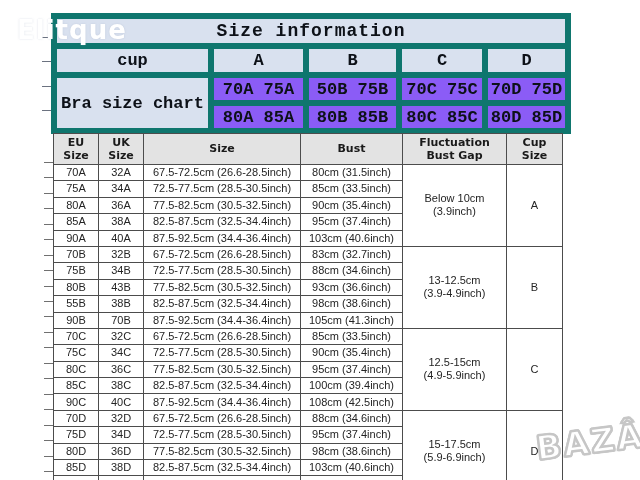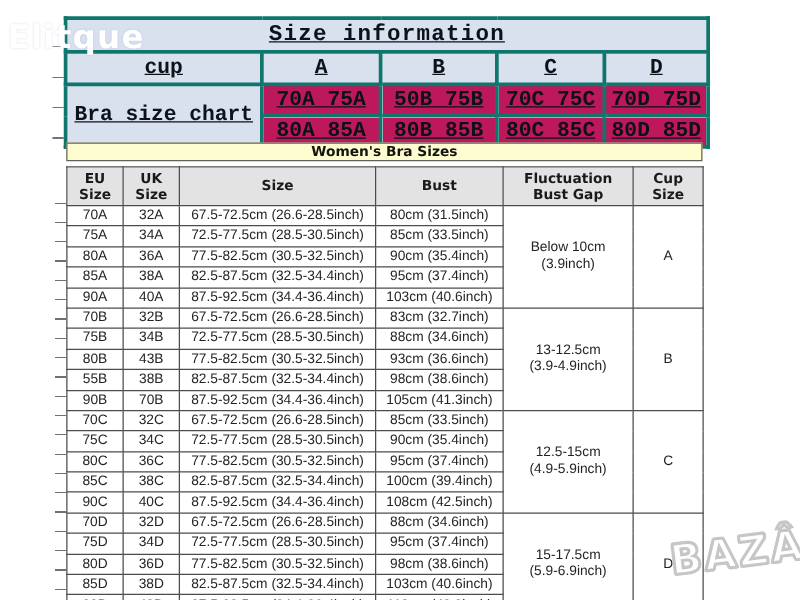--- a/index.html
+++ b/index.html
@@ -9,24 +9,24 @@
   }
   .stage{position:absolute;inset:0;}
 
   
   .top-table{
     position:absolute;left:51px;top:13px;width:514px;
     border-collapse:collapse;table-layout:fixed;
     font-family:"Liberation Mono",monospace;font-weight:bold;
     color:#0d1118;text-align:center;
   }
-  .top-table td{border:3px solid #0f766e;padding:0;overflow:hidden;white-space:nowrap;text-decoration:underline;}
+  .top-table td{border:6px solid #0f766e;padding:0;overflow:hidden;white-space:nowrap;}
   .tt-title{height:24px;font-size:18px;background:#d9e1ef;letter-spacing:1px;}
   .tt-head{height:23px;font-size:17px;background:#d9e1ef;}
-  .tt-data{height:22px;font-size:17px;background:#be185d;}
+  .tt-data{height:22px;font-size:17px;background:#8b5cf6;}
 
   
   .yellow-bar{
     position:absolute;left:53px;top:114px;width:507px;height:13px;
     background:#fdfdd0;border:1px solid #62625b;
     font-family:"DejaVu Sans",sans-serif;font-weight:bold;font-size:11px;
     line-height:13px;text-align:center;color:#14140f;
   }
 
   
@@ -52,21 +52,21 @@
     left:42px;top:37px;width:9px;height:75px;
     background:repeating-linear-gradient(to bottom,#6b7280 0 1px,transparent 1px 24.3px);
   }
   .tick-main{
     left:44px;top:162px;width:9px;height:312px;
     background:repeating-linear-gradient(to bottom,#707070 0 1px,transparent 1px 15.45px);
   }
 
   
   .wm-elitque{
-    position:absolute;left:6px;top:15px;z-index:6;
+    position:absolute;left:17px;top:15px;z-index:6;
     font-family:"DejaVu Sans",sans-serif;font-weight:bold;font-size:26px;
     color:#ffffff;letter-spacing:1px;
     text-shadow:0 0 2px rgba(150,160,185,0.35);
   }
   .wm-bazar{
     position:absolute;left:534px;top:429px;z-index:6;
     font-family:"DejaVu Sans",sans-serif;font-weight:bold;font-size:33px;
     color:#ffffff;letter-spacing:2px;transform:rotate(-7deg);transform-origin:left top;
     -webkit-text-stroke:2px #c6c6c6;
     text-shadow:
@@ -110,21 +110,20 @@
       </tr>
       <tr>
         <td class="tt-data">80A 85A</td>
         <td class="tt-data">80B 85B</td>
         <td class="tt-data">80C 85C</td>
         <td class="tt-data">80D 85D</td>
       </tr>
     </tbody>
   </table>
 
-  <div class="yellow-bar">Women's Bra Sizes</div>
 
   <table class="main-table">
     <colgroup>
       <col style="width:45px">
         <col style="width:45px">
         <col style="width:157px">
       <col style="width:102px">
         <col style="width:104px">
         <col style="width:56px">
     </colgroup>

